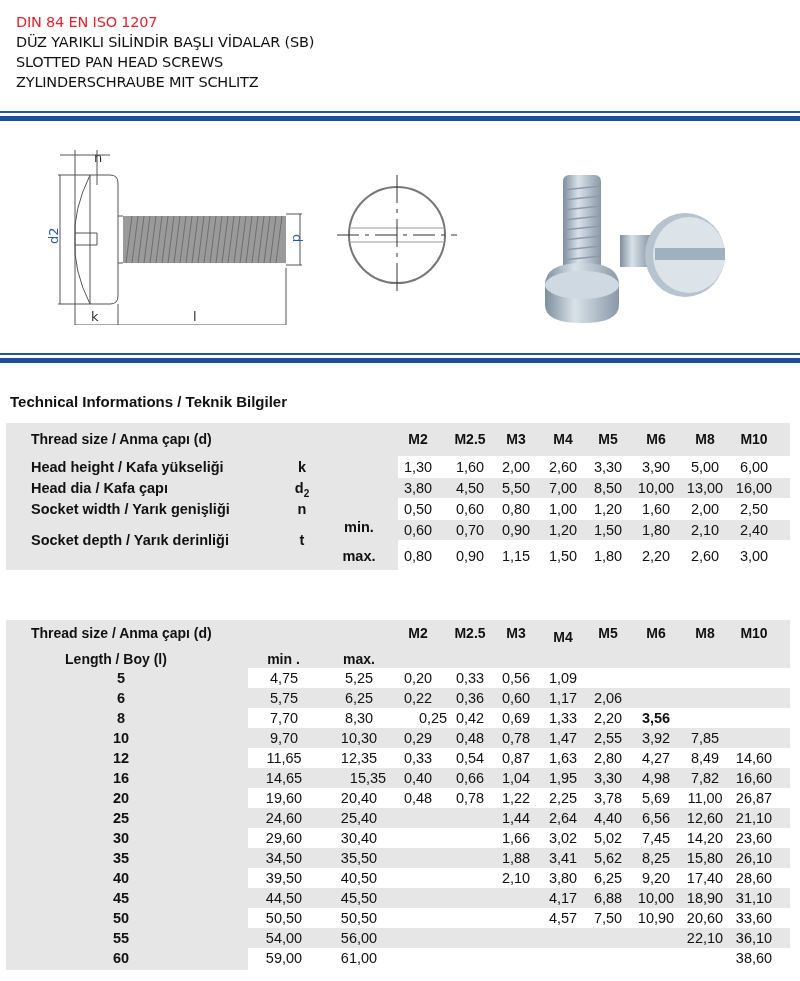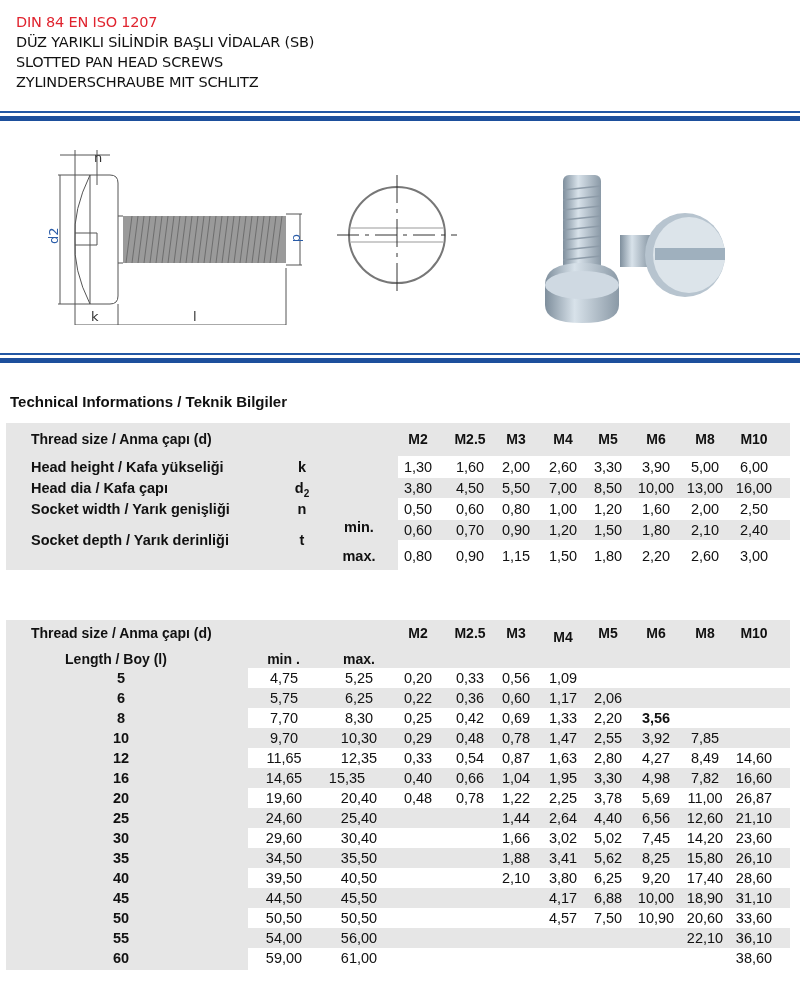--- a/index.html
+++ b/index.html
@@ -260,21 +260,21 @@
         <div class="cell c" style="left:435px; width:58px;">0,36</div>
         <div class="cell c" style="left:481px; width:58px;">0,60</div>
         <div class="cell c" style="left:528px; width:58px;">1,17</div>
         <div class="cell c" style="left:573px; width:58px;">2,06</div>
       </div>
       <div class="band" style="left:242px; top:88px; width:542px; height:20px; background:#ffffff;"></div>
       <div class="row" style="top:88px; width:784px;">
         <div class="cell b c" style="left:90px; width:50px;">8</div>
         <div class="cell c" style="left:248px; width:60px;">7,70</div>
         <div class="cell c" style="left:323px; width:60px;">8,30</div>
-        <div class="cell c" style="left:383px; width:58px;">0,25</div>
+        <div class="cell c" style="left:398px; width:58px;">0,25</div>
         <div class="cell c" style="left:435px; width:58px;">0,42</div>
         <div class="cell c" style="left:481px; width:58px;">0,69</div>
         <div class="cell c" style="left:528px; width:58px;">1,33</div>
         <div class="cell c" style="left:573px; width:58px;">2,20</div>
         <div class="cell c" style="left:621px; width:58px;font-weight:bold;">3,56</div>
       </div>
       <div class="band" style="left:242px; top:108px; width:542px; height:20px; background:#e6e6e6;"></div>
       <div class="row" style="top:108px; width:646px;">
         <div class="cell b c" style="left:90px; width:50px;">10</div>
         <div class="cell c" style="left:248px; width:60px;">9,70</div>
@@ -298,21 +298,21 @@
         <div class="cell c" style="left:528px; width:58px;">1,63</div>
         <div class="cell c" style="left:573px; width:58px;">2,80</div>
         <div class="cell c" style="left:621px; width:58px;">4,27</div>
         <div class="cell c" style="left:670px; width:58px;">8,49</div>
         <div class="cell c" style="left:719px; width:58px;">14,60</div>
       </div>
       <div class="band" style="left:242px; top:148px; width:542px; height:20px; background:#e6e6e6;"></div>
       <div class="row" style="top:148px; width:784px;">
         <div class="cell b c" style="left:90px; width:50px;">16</div>
         <div class="cell c" style="left:248px; width:60px;">14,65</div>
-        <div class="cell c" style="left:311px; width:60px;">15,35</div>
+        <div class="cell c" style="left:332px; width:60px;">15,35</div>
         <div class="cell c" style="left:383px; width:58px;">0,40</div>
         <div class="cell c" style="left:435px; width:58px;">0,66</div>
         <div class="cell c" style="left:481px; width:58px;">1,04</div>
         <div class="cell c" style="left:528px; width:58px;">1,95</div>
         <div class="cell c" style="left:573px; width:58px;">3,30</div>
         <div class="cell c" style="left:621px; width:58px;">4,98</div>
         <div class="cell c" style="left:670px; width:58px;">7,82</div>
         <div class="cell c" style="left:719px; width:58px;">16,60</div>
       </div>
       <div class="band" style="left:242px; top:168px; width:542px; height:20px; background:#ffffff;"></div>

